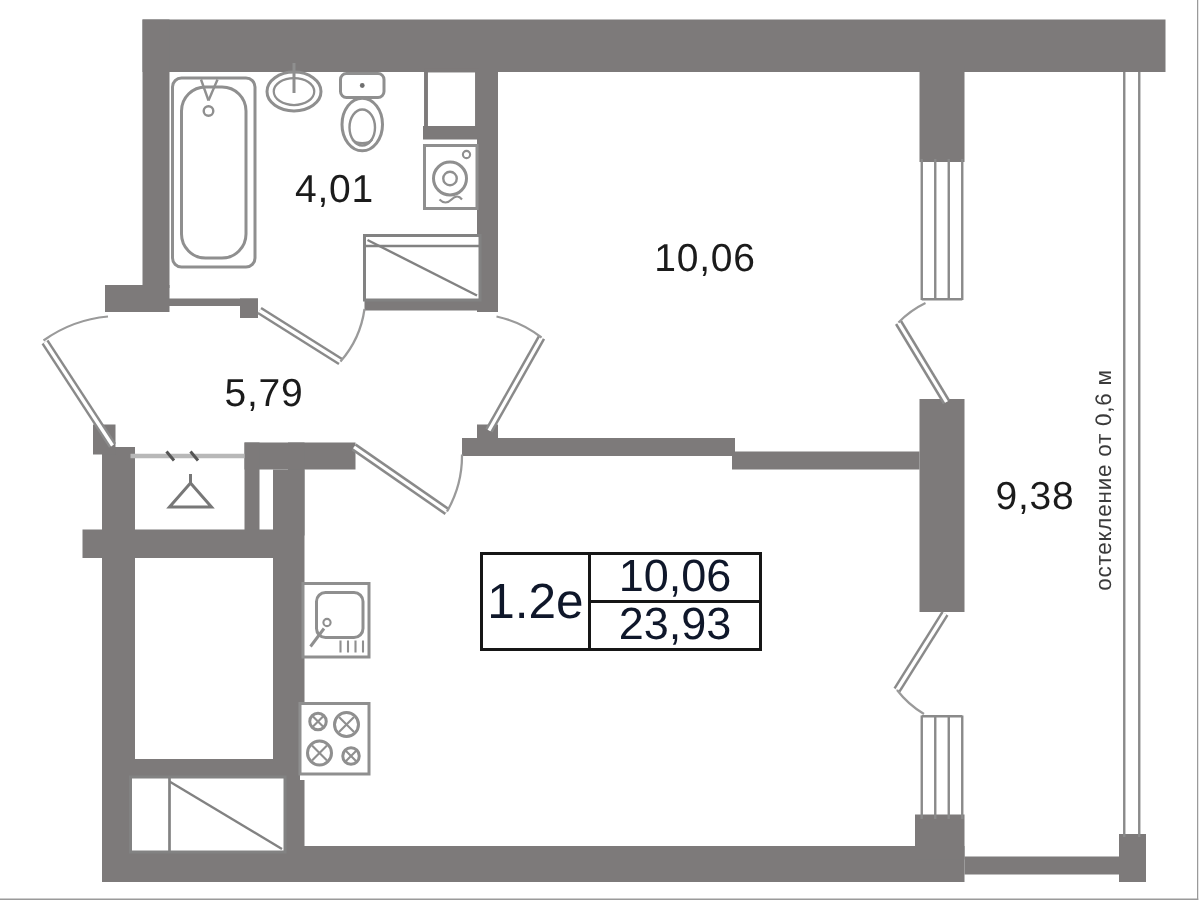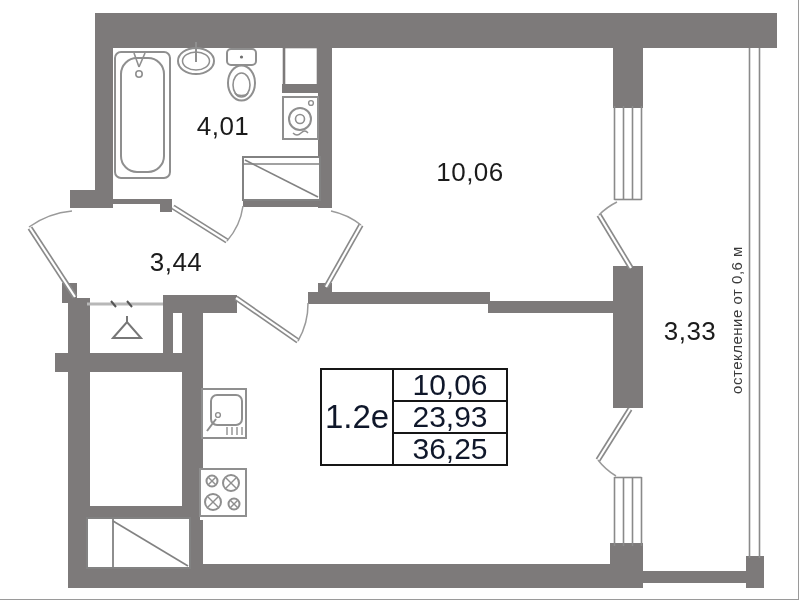--- a/index.html
+++ b/index.html
@@ -205,29 +205,28 @@
         <line x1="113" y1="518" x2="113" y2="568" stroke-width="1.8"></line>
         <line x1="113" y1="521" x2="188" y2="566" stroke-width="1.6"></line>
       </g>
     </g>
   </svg>
 
   <div class="room-label" style="left:223px; top:126px;">4,01</div>
 
   <div class="room-label" style="left:470px; top:172px;">10,06</div>
 
-  <div class="room-label" style="left:176px; top:262px;">3,44</div>
-
-  <div class="room-label" style="left:690px; top:331px;">3,33</div>
+  <div class="room-label" style="left:176px; top:262px;">5,79</div>
+
+  <div class="room-label" style="left:690px; top:331px;">9,38</div>
 
 
   <div class="glazing-note" style="left:736px; top:320px;">остекление от 0,6 м</div>
 
   <div class="area-table">
     <div class="unit-cell">1.2e</div>
     <div class="vals">
       <div class="val-row">10,06</div>
       <div class="val-row">23,93</div>
-      <div class="val-row">36,25</div>
     </div>
   </div>
 
 </div>
 
 </body></html>

